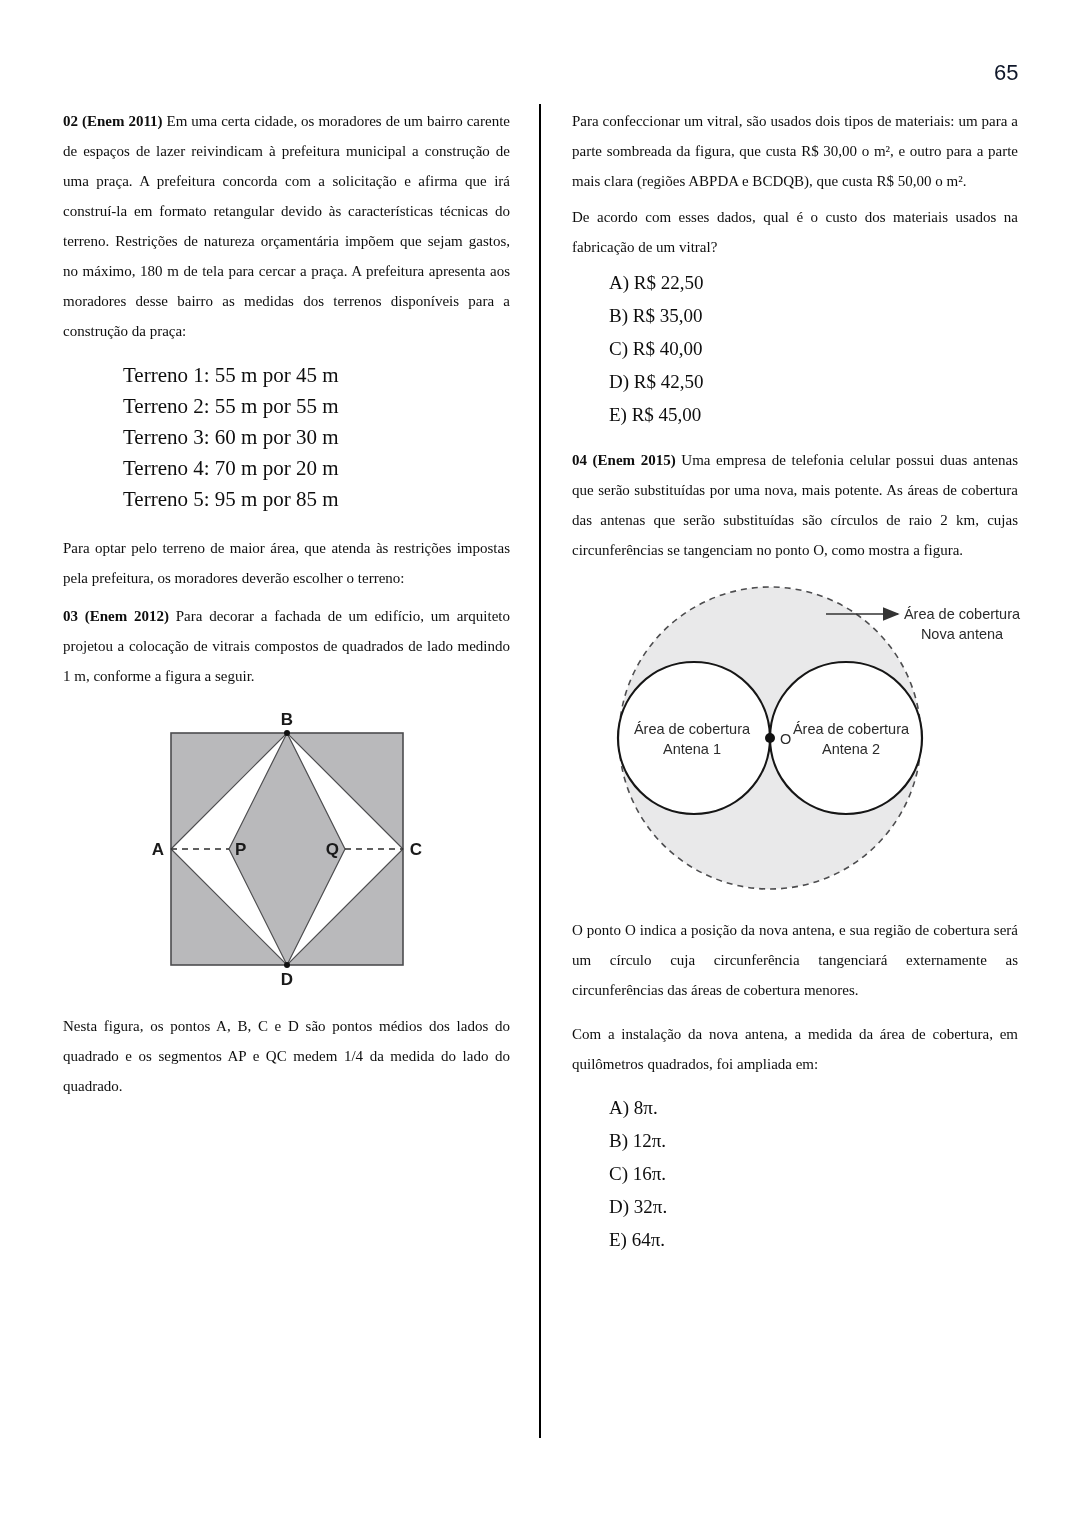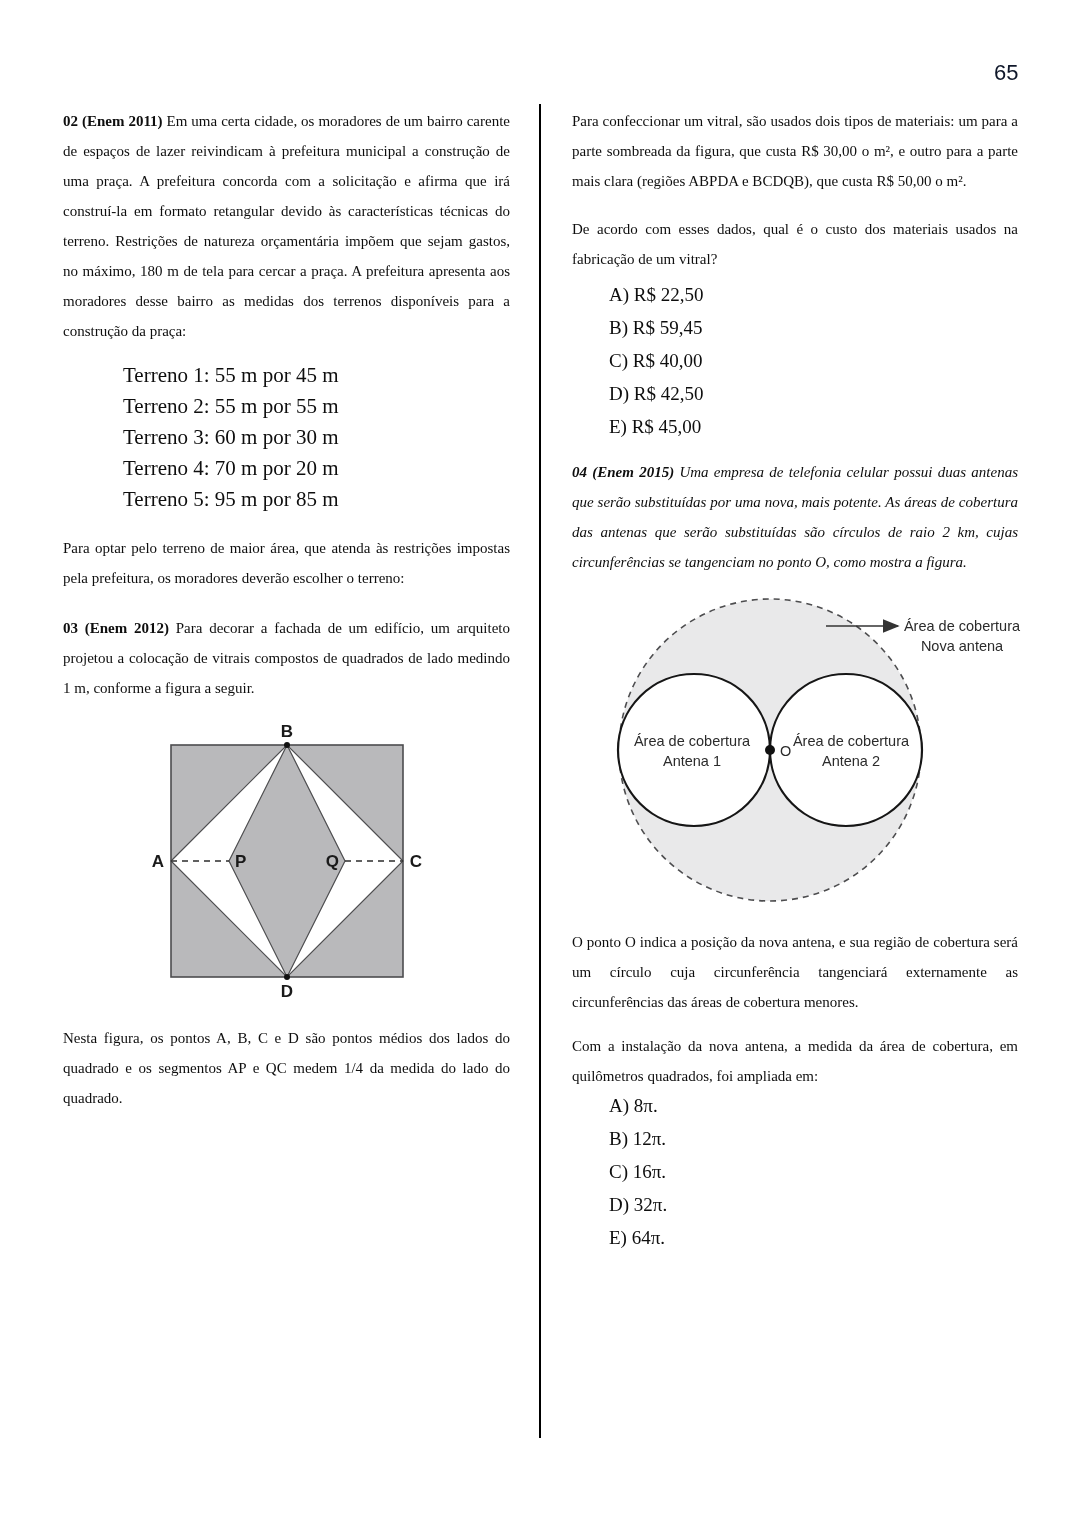--- a/index.html
+++ b/index.html
@@ -46,21 +46,21 @@
   <p class="body"><span class="qnum">02 (Enem 2011)</span> <span>Em uma certa cidade, os moradores de um bairro carente de espaços de lazer reivindicam à prefeitura municipal a construção de uma praça. A prefeitura concorda com a solicitação e afirma que irá construí-la em formato retangular devido às características técnicas do terreno. Restrições de natureza orçamentária impõem que sejam gastos, no máximo, 180 m de tela para cercar a praça. A prefeitura apresenta aos moradores desse bairro as medidas dos terrenos disponíveis para a construção da praça:</span></p>
 
   <div class="terrenos">
     <div class="terreno-line">Terreno 1: 55 m por 45 m</div>
     <div class="terreno-line">Terreno 2: 55 m por 55 m</div>
     <div class="terreno-line">Terreno 3: 60 m por 30 m</div>
     <div class="terreno-line">Terreno 4: 70 m por 20 m</div>
     <div class="terreno-line">Terreno 5: 95 m por 85 m</div>
   </div>
 
-  <p class="body" style="margin-bottom:20px;">Para optar pelo terreno de maior área, que atenda às restrições impostas pela prefeitura, os moradores deverão escolher o terreno:</p>
+  <p class="body" style="margin-bottom:8px;">Para optar pelo terreno de maior área, que atenda às restrições impostas pela prefeitura, os moradores deverão escolher o terreno:</p>
 
 
   <p class="body"><span class="qnum">03 (Enem 2012)</span> <span>Para decorar a fachada de um edifício, um arquiteto projetou a colocação de vitrais compostos de quadrados de lado medindo 1 m, conforme a figura a seguir.</span></p>
 
   <svg class="fig" width="330" height="284" viewBox="0 0 330 284">
     <rect x="49" y="24" width="232" height="232" fill="#b9b9bb" stroke="#4d4d4f" stroke-width="1.6"></rect>
     <polygon points="49,140 165,24 281,140 165,256" fill="#ffffff" stroke="#4d4d4f" stroke-width="1.2"></polygon>
     <polygon points="165,24 223,140 165,256 107,140" fill="#b9b9bb" stroke="#4d4d4f" stroke-width="1.2"></polygon>
     <line x1="49" y1="140" x2="107" y2="140" stroke="#2d2d2d" stroke-width="1.6" stroke-dasharray="6 5"></line>
     <line x1="223" y1="140" x2="281" y2="140" stroke="#2d2d2d" stroke-width="1.6" stroke-dasharray="6 5"></line>
@@ -72,33 +72,33 @@
     <text class="vertex-label" x="294" y="146" text-anchor="middle">C</text>
     <text class="vertex-label" x="113" y="146" text-anchor="start">P</text>
     <text class="vertex-label" x="217" y="146" text-anchor="end">Q</text>
   </svg>
 
   <p class="body">Nesta figura, os pontos A, B, C e D são pontos médios dos lados do quadrado e os segmentos AP e QC medem 1/4 da medida do lado do quadrado.</p>
 </div>
 
 <div class="col col-right">
 
-  <p class="body" style="margin-bottom:18px;">Para confeccionar um vitral, são usados dois tipos de materiais: um para a parte sombreada da figura, que custa R$ 30,00 o m², e outro para a parte mais clara (regiões ABPDA e BCDQB), que custa R$ 50,00 o m².</p>
+  <p class="body" style="margin-bottom:6px;">Para confeccionar um vitral, são usados dois tipos de materiais: um para a parte sombreada da figura, que custa R$ 30,00 o m², e outro para a parte mais clara (regiões ABPDA e BCDQB), que custa R$ 50,00 o m².</p>
 
   <p class="body" style="margin-bottom:10px;">De acordo com esses dados, qual é o custo dos materiais usados na fabricação de um vitral?</p>
 
   <div class="options" style="margin-bottom:14px;">
     <div class="option">A) R$ 22,50</div>
-    <div class="option">B) R$ 59,45</div>
+    <div class="option">B) R$ 35,00</div>
     <div class="option">C) R$ 40,00</div>
     <div class="option">D) R$ 42,50</div>
     <div class="option">E) R$ 45,00</div>
   </div>
 
-  <p class="body" style="margin-bottom:8px;font-style:italic;"><span class="qnum">04 (Enem 2015)</span> <span>Uma empresa de telefonia celular possui duas antenas que serão substituídas por uma nova, mais potente. As áreas de cobertura das antenas que serão substituídas são círculos de raio 2 km, cujas circunferências se tangenciam no ponto O, como mostra a figura.</span></p>
+  <p class="body" style="margin-bottom:8px;"><span class="qnum">04 (Enem 2015)</span> <span>Uma empresa de telefonia celular possui duas antenas que serão substituídas por uma nova, mais potente. As áreas de cobertura das antenas que serão substituídas são círculos de raio 2 km, cujas circunferências se tangenciam no ponto O, como mostra a figura.</span></p>
 
   <svg class="fig2" width="450" height="322" viewBox="0 0 450 322">
     <defs>
       <marker id="arrowhead" markerWidth="10" markerHeight="8" refX="9" refY="4" orient="auto">
         <polygon points="0,0 10,4 0,8" fill="#333"></polygon>
       </marker>
     </defs>
     <circle cx="198" cy="165" r="151" fill="#e9e9ea" stroke="#4d4d4f" stroke-width="1.6" stroke-dasharray="6 5"></circle>
     <circle cx="122" cy="165" r="76" fill="#ffffff" stroke="#161616" stroke-width="2.2"></circle>
     <circle cx="274" cy="165" r="76" fill="#ffffff" stroke="#161616" stroke-width="2.2"></circle>
@@ -108,21 +108,21 @@
     <text class="circle-label" x="120" y="181" text-anchor="middle">Antena 1</text>
     <text class="circle-label" x="279" y="161" text-anchor="middle">Área de cobertura</text>
     <text class="circle-label" x="279" y="181" text-anchor="middle">Antena 2</text>
     <line x1="254" y1="41" x2="326" y2="41" stroke="#333" stroke-width="1.7" marker-end="url(#arrowhead)"></line>
     <text class="circle-label" x="390" y="46" text-anchor="middle">Área de cobertura</text>
     <text class="circle-label" x="390" y="66" text-anchor="middle">Nova antena</text>
   </svg>
 
   <p class="body" style="margin-bottom:14px;">O ponto O indica a posição da nova antena, e sua região de cobertura será um círculo cuja circunferência tangenciará externamente as circunferências das áreas de cobertura menores.</p>
 
-  <p class="body" style="margin-bottom:4px;">Com a instalação da nova antena, a medida da área de cobertura, em quilômetros quadrados, foi ampliada em:</p>
+  <p class="body" style="margin-bottom:18px;">Com a instalação da nova antena, a medida da área de cobertura, em quilômetros quadrados, foi ampliada em:</p>
 
   <div class="options">
     <div class="option">A) 8π.</div>
     <div class="option">B) 12π.</div>
     <div class="option">C) 16π.</div>
     <div class="option">D) 32π.</div>
     <div class="option">E) 64π.</div>
   </div>
 </div>
 

